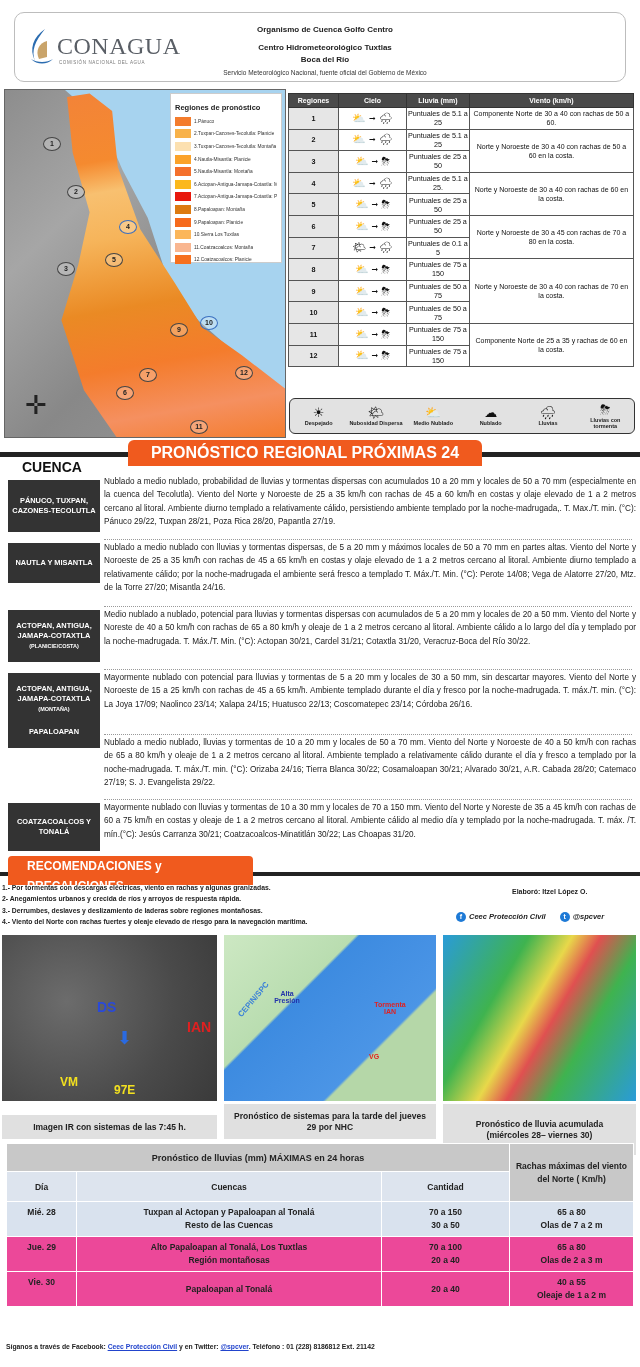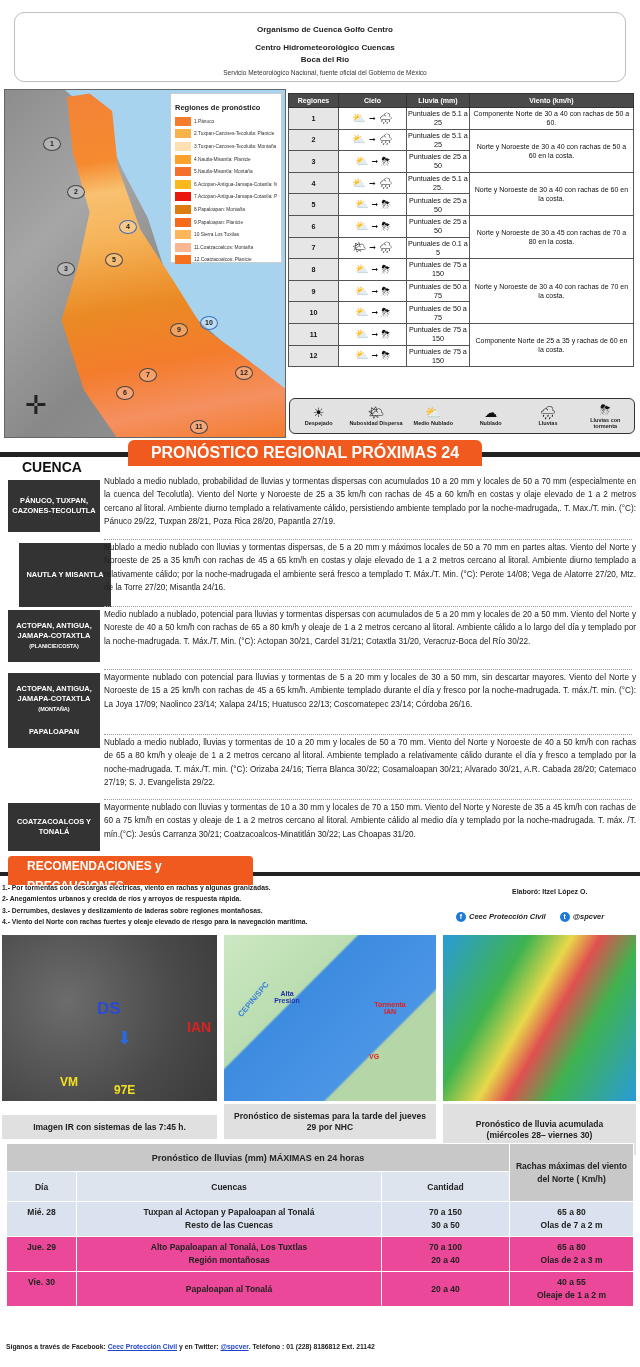--- a/index.html
+++ b/index.html
@@ -75,22 +75,31 @@
   .row-a td { background: #d9e2ee; }
   .row-b td { background: #ec4899; }
 
   .footer { position: absolute; left: 6px; top: 1343px; font-size: 6.8px; font-weight: bold; color: #222; }
   .footer a { color: #2244cc; text-decoration: underline; }
 </style>
 </head>
 <body>
 
 <div class="header">
+  <div class="logo">
+    <svg class="logo-mark" viewBox="0 0 26 40">
+      <path d="M18 2 C6 10 2 22 8 34 C4 24 8 14 18 2Z" fill="#2b6cb0"></path>
+      <path d="M20 14 C12 16 8 24 12 32 L20 30 Z" fill="#c9a46a"></path>
+      <path d="M4 32 C10 38 20 38 26 32 C20 36 10 36 4 32Z" fill="#2b6cb0"></path>
+    </svg>
+    <div class="logo-text">CONAGUA</div>
+    <div class="logo-sub">COMISIÓN NACIONAL DEL AGUA</div>
+  </div>
   <div class="hdr-line" style="top:12px">Organismo de Cuenca Golfo Centro</div>
-  <div class="hdr-line" style="top:30px">Centro Hidrometeorológico Cuencas</div>
+  <div class="hdr-line" style="top:30px">Centro Hidrometeorológico Tuxtlas</div>
   <div class="hdr-line" style="top:42px">Boca del Río</div>
   <div class="hdr-small" style="top:56px">Servicio Meteorológico Nacional, fuente oficial del Gobierno de México</div>
 </div>
 
 <div class="map">
   <div class="sea"></div>
   <div class="land"></div>
   <div class="region-marker" style="left:38px;top:47px">1</div>
   <div class="region-marker" style="left:62px;top:95px">2</div>
   <div class="region-marker" style="left:52px;top:172px">3</div>
@@ -340,21 +349,21 @@
 <div class="rule-dark" style="top:452px;width:640px"></div>
 <div class="banner">PRONÓSTICO REGIONAL PRÓXIMAS 24 HORAS</div>
 <div class="cuenca-title">CUENCA</div>
 
 <div id="basins">
     <div class="basin-label" style="top: 480px; left: 8px; height: 52px; position: absolute;">
       <span>PÁNUCO, TUXPAN, CAZONES-TECOLUTLA</span>
     </div>
     <div class="basin-text" style="top: 475px; left: 104px; position: absolute;">Nublado a medio nublado, probabilidad de lluvias y tormentas dispersas con acumulados 10 a 20 mm y locales de 50 a 70 mm (especialmente en la cuenca del Tecolutla). Viento del Norte y Noroeste de 25 a 35 km/h con rachas de 45 a 60 km/h en costas y olaje elevado de 1 a 2 metros cercano al litoral. Ambiente diurno templado a relativamente cálido, persistiendo ambiente templado por la noche-madrugada,. T. Max./T. min. (°C): Pánuco 29/22, Tuxpan 28/21, Poza Rica 28/20, Papantla 27/19.</div>
     <div class="dots" style="position: absolute; left: 104px; top: 539px;"></div>
-    <div class="basin-label" style="top: 543px; left: 19px; height: 64px; position: absolute;">
+    <div class="basin-label" style="top: 543px; left: 8px; height: 40px; position: absolute;">
       <span>NAUTLA Y MISANTLA</span>
     </div>
     <div class="basin-text" style="top: 541px; left: 104px; position: absolute;">Nublado a medio nublado con lluvias y tormentas dispersas, de 5 a 20 mm y máximos locales de 50 a 70 mm en partes altas. Viento del Norte y Noroeste de 25 a 35 km/h con rachas de 45 a 65 km/h en costas y olaje elevado de 1 a 2 metros cercano al litoral. Ambiente diurno templado a relativamente cálido; por la noche-madrugada el ambiente será fresco a templado T. Máx./T. Min. (°C): Perote 14/08; Vega de Alatorre 27/20, Mtz. de la Torre 27/20; Misantla 24/16.</div>
     <div class="dots" style="position: absolute; left: 104px; top: 606px;"></div>
     <div class="basin-label" style="top: 610px; left: 8px; height: 52px; position: absolute;">
       <span>ACTOPAN, ANTIGUA, JAMAPA-COTAXTLA</span>
       <span class="sub">(PLANICIE/COSTA)</span>
     </div>
     <div class="basin-text" style="top: 608px; left: 104px; position: absolute;">Medio nublado a nublado, potencial para lluvias y tormentas dispersas con acumulados de 5 a 20 mm y locales de 20 a 50 mm. Viento del Norte y Noreste de 40 a 50 km/h con rachas de 65 a 80 km/h y oleaje de 1 a 2 metros cercano al litoral. Ambiente cálido a lo largo del día y templado por la noche-madrugada. T. Máx./T. Min. (°C): Actopan 30/21, Cardel 31/21; Cotaxtla 31/20, Veracruz-Boca del Río 30/22.</div>
     <div class="dots" style="position: absolute; left: 104px; top: 669px;"></div>
@@ -383,21 +392,21 @@
   <div>3.- Derrumbes, deslaves y deslizamiento de laderas sobre regiones montañosas.</div>
   <div>4.- Viento del Norte con rachas fuertes y oleaje elevado de riesgo para la navegación marítima.</div>
 </div>
 <div class="elaboro">Elaboró: Itzel López O.</div>
 <div class="social">
   <span><span class="ico">f</span><span>Ceec Protección Civil</span></span>
   <span><span class="ico">t</span><span>@spcver</span></span>
 </div>
 
 <div class="img-panel ir">
-  <span class="img-label-text" style="left:95px;top:64px;color:#2a4ad8;font-size:17px">DS</span>
+  <span class="img-label-text" style="left:95px;top:64px;color:#2a4ad8;font-size:14px">DS</span>
   <span class="img-label-text" style="left:185px;top:84px;color:#e02020;font-size:14px">IAN</span>
   <span class="img-label-text" style="left:58px;top:140px;color:#f2e020;font-size:12px">VM</span>
   <span class="img-label-text" style="left:112px;top:148px;color:#f2e020;font-size:12px">97E</span>
   <span style="position:absolute;left:115px;top:92px;color:#2a6ae0;font-size:18px">⬇</span>
 </div>
 <div class="img-panel nhc">
   <span class="img-label-text" style="left:48px;top:55px;color:#2233aa;font-size:7px;width:30px;text-align:center">Alta Presión</span>
   <span class="img-label-text" style="left:150px;top:66px;color:#e02020;font-size:7px;width:32px;text-align:center">Tormenta IAN</span>
   <span class="img-label-text" style="left:145px;top:118px;color:#e02020;font-size:7px">VG</span>
   <span class="img-label-text" style="left:8px;top:60px;color:#3a80d8;font-size:8px;transform:rotate(-50deg)">CEPIN/SPC</span>

